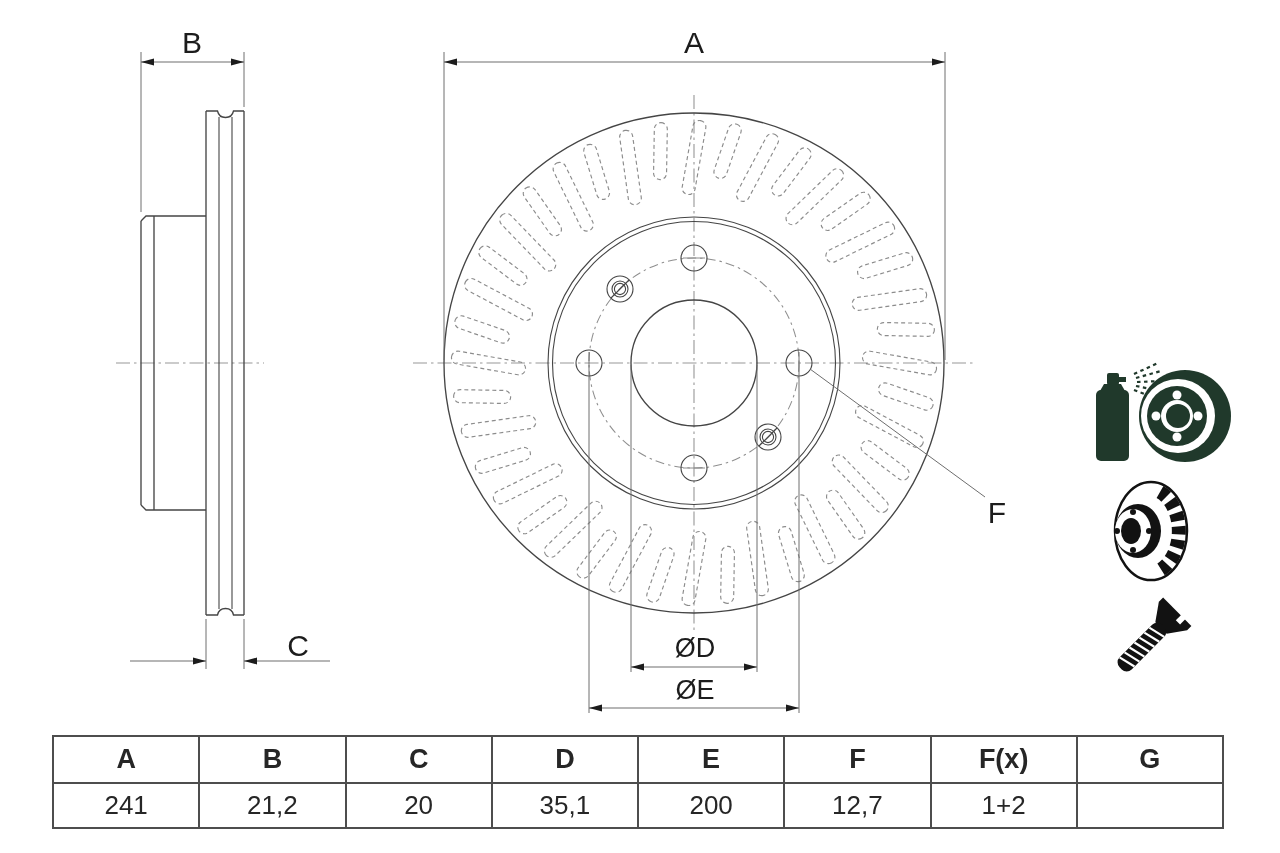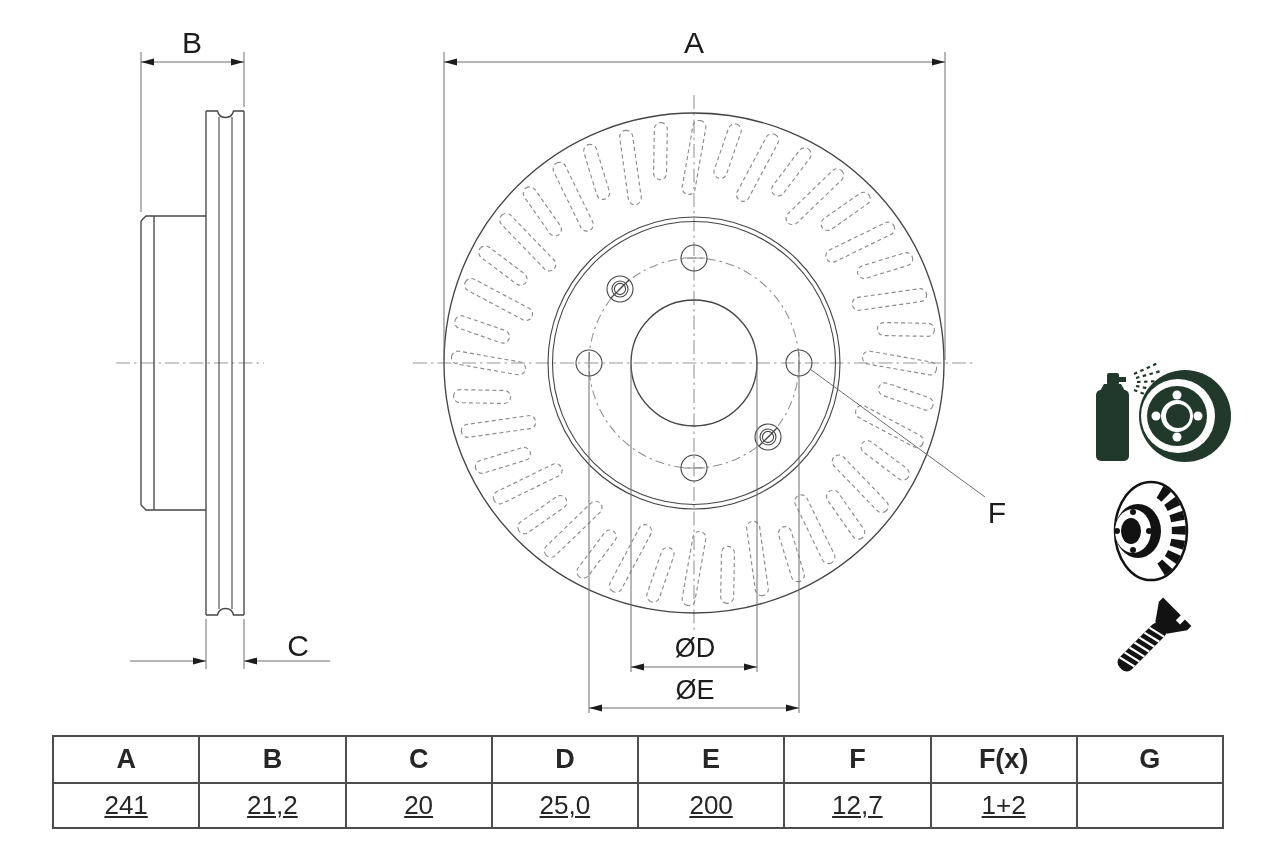--- a/index.html
+++ b/index.html
@@ -15,21 +15,21 @@
   .vents{stroke:#8c8c8c;fill:none;stroke-width:1.15;stroke-dasharray:4 3;}
   .lbl  {font-family:"Liberation Sans",sans-serif;font-size:30px;fill:#1c1c1c;}
   .lbl2 {font-family:"Liberation Sans",sans-serif;font-size:27px;fill:#1c1c1c;}
   .tick {stroke:#8c8c8c;stroke-width:1;}
 
   #spec-table{position:absolute;left:52px;top:735px;width:1172px;height:92px;
               border-collapse:collapse;table-layout:fixed;}
   #spec-table th,#spec-table td{border:2px solid #4d4d4d;text-align:center;vertical-align:middle;
               color:#262626;padding:0;}
   #spec-table th{font-size:27px;font-weight:bold;height:45px;}
-  #spec-table td{font-size:26px;font-weight:normal;height:43px;text-decoration:underline;}
+  #spec-table td{font-size:26px;font-weight:normal;height:43px;}
 </style>
 </head>
 <body>
 
 <div id="stage">
 
 <svg width="1280" height="853" viewBox="0 0 1280 853">
   <defs>
     <marker id="arr" markerWidth="14" markerHeight="8" refX="14" refY="4" orient="auto-start-reverse" markerUnits="userSpaceOnUse">
       <path d="M14,4 L1,0.6 L1,7.4 Z" fill="#1c1c1c"></path>
@@ -233,21 +233,21 @@
     <th>D</th>
     <th>E</th>
     <th>F</th>
     <th>F(x)</th>
     <th>G</th>
   </tr>
   <tr>
     <td>241</td>
     <td>21,2</td>
     <td>20</td>
-    <td>25,0</td>
+    <td>35,1</td>
     <td>200</td>
     <td>12,7</td>
     <td>1+2</td>
     <td></td>
   </tr>
   </tbody>
 </table>
 
 </div>
 

